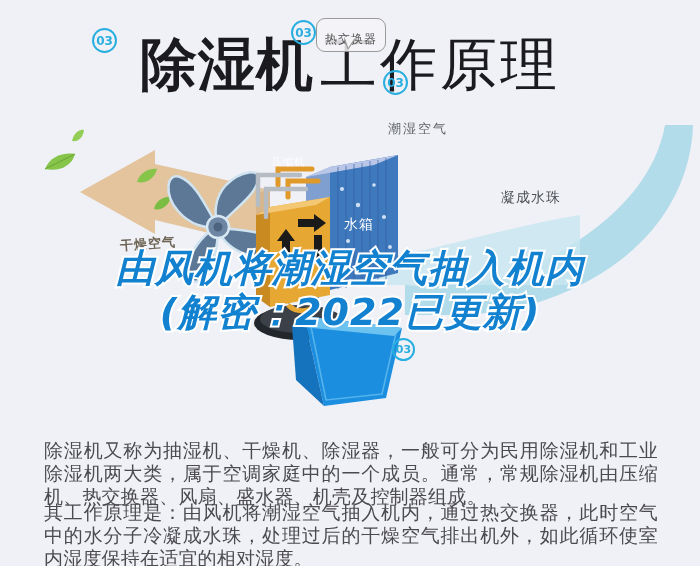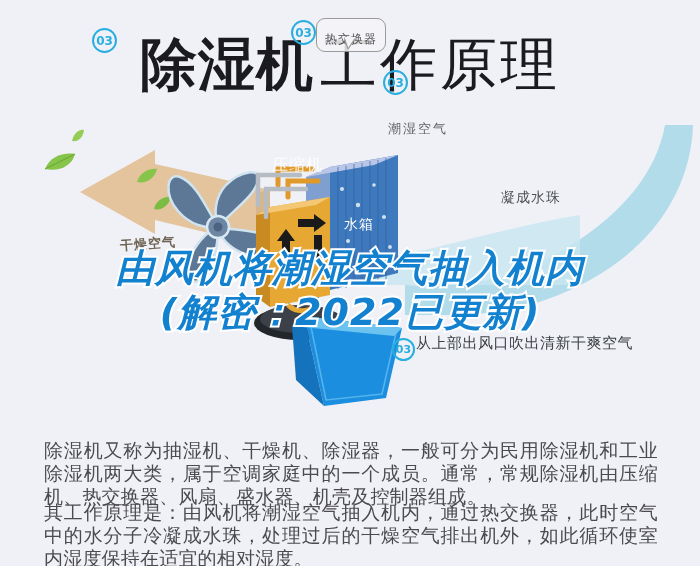--- a/index.html
+++ b/index.html
@@ -85,21 +85,21 @@
     white-space:nowrap;
     margin-top:23px;
   }
   .tank-label{
     position:absolute;left:344px;top:216px;
     font-size:14px;color:#ffffff;letter-spacing:1px;
     white-space:nowrap;
   }
   .comp-label{
     position:absolute;left:272px;top:155px;
-    font-size:16px;color:#ffffff;letter-spacing:1px;
+    font-size:10px;color:#ffffff;letter-spacing:1px;
     white-space:nowrap;opacity:.9;
   }
   .cond-label{
     position:absolute;left:501px;top:189px;
     font-size:14px;color:#4c5055;letter-spacing:1px;
     white-space:nowrap;
   }
   .step3-line{
     position:absolute;left:416px;top:334px;
     font-size:15px;color:#3c4045;letter-spacing:.5px;
@@ -255,21 +255,20 @@
     <path d="M0 0 L12 0 L4 12 Z" fill="#f5f5f8" stroke="#9a9a9a" stroke-width="1.2"></path>
     <path d="M0.5 0.5 L11.5 0.5" stroke="#f5f5f8" stroke-width="2"></path>
   </svg>
 
   <div class="moist-label">潮湿空气</div>
   <div class="tank-label">水箱</div>
   <div class="comp-label">压缩机</div>
   <div class="cond-label">凝成水珠</div>
 
   <div class="badge b03b">03</div>
-  <div class="step3-line">从上部出风口吹出清新干爽空气</div>
 
   <div class="watermark">
     <span>由风机将潮湿空气抽入机内</span>
     <span>(解密：2022已更新)</span>
   </div>
 
   <p class="body-text p1">除湿机又称为抽湿机、干燥机、除湿器，一般可分为民用除湿机和工业除湿机两大类，属于空调家庭中的一个成员。通常，常规除湿机由压缩机、热交换器、风扇、盛水器、机壳及控制器组成。</p>
   <p class="body-text p2">其工作原理是：由风机将潮湿空气抽入机内，通过热交换器，此时空气中的水分子冷凝成水珠，处理过后的干燥空气排出机外，如此循环使室内湿度保持在适宜的相对湿度。</p>
 
 </div>

